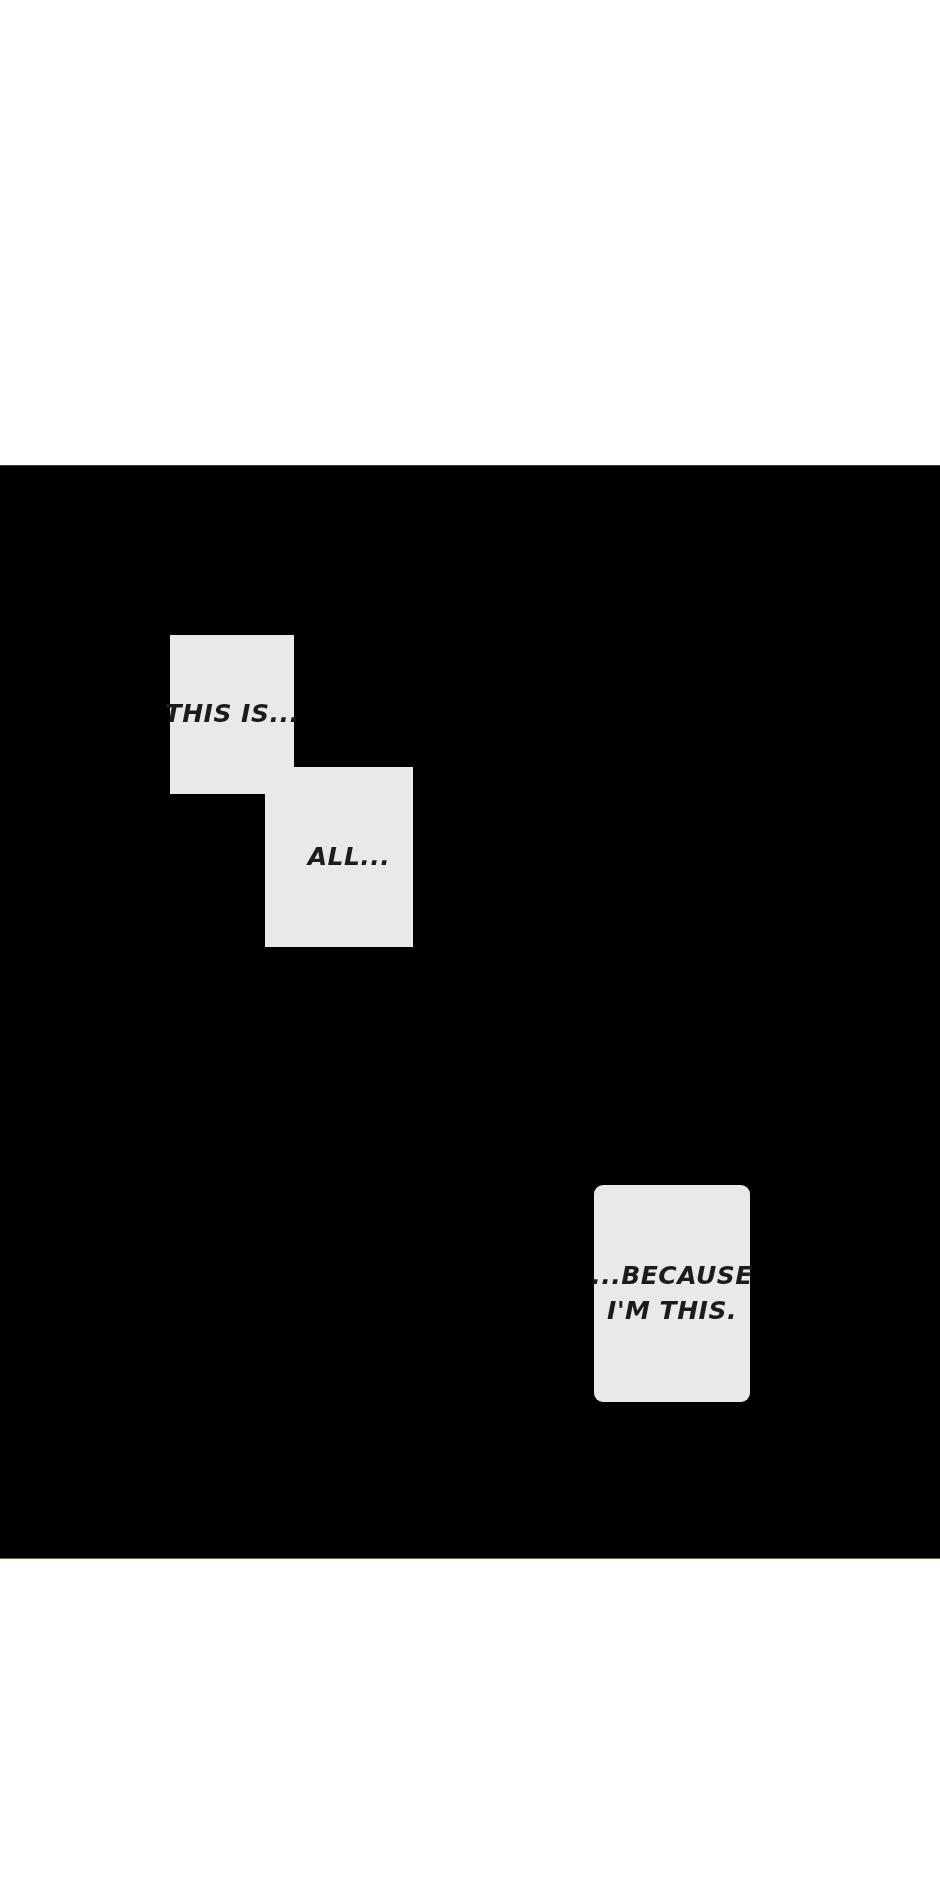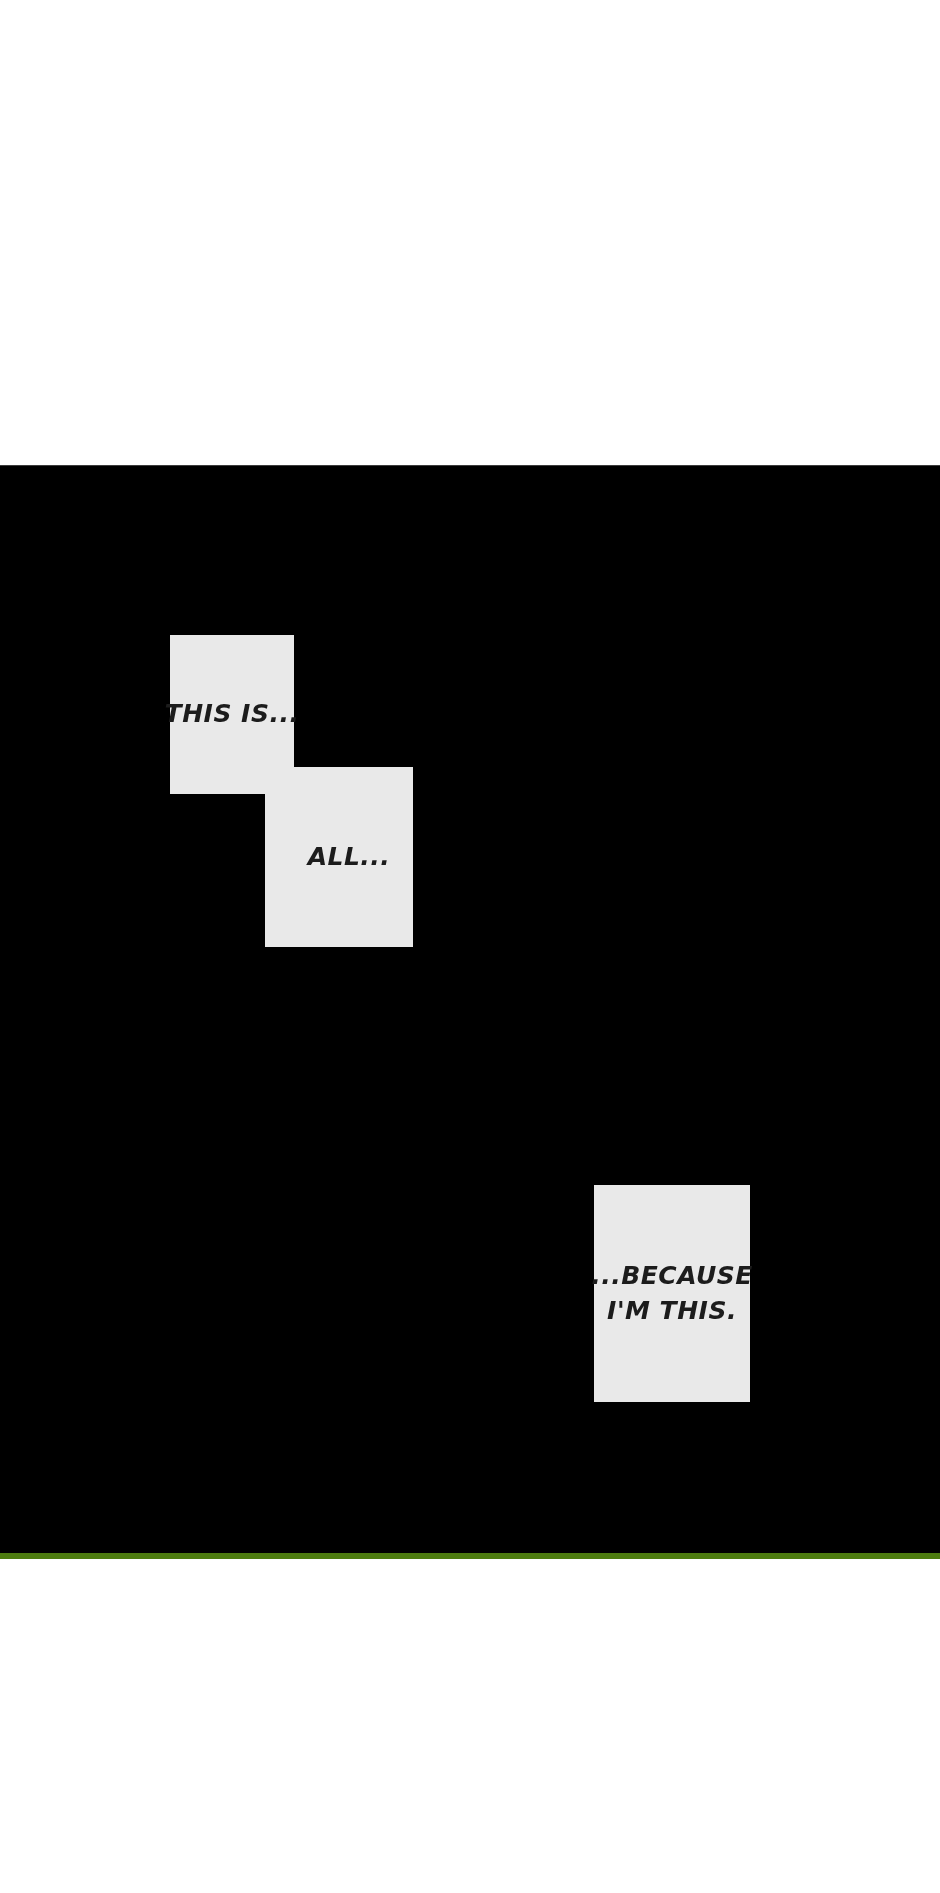--- a/index.html
+++ b/index.html
@@ -16,21 +16,21 @@
     font-family: "DejaVu Sans", sans-serif;
   }
   .panel {
     position: absolute;
     left: 0;
     top: 465px;
     width: 940px;
     height: 1094px;
     background: #000000;
     border-top: 1px solid #3c3c3c;
-    border-bottom: 6px solid #4d7c0f;
+    border-bottom: 1px solid #4d7c0f;
     box-sizing: border-box;
   }
   .caption {
     position: absolute;
     background: #e9e9e9;
     color: #1c1c1c;
     display: flex;
     flex-direction: column;
     align-items: center;
     justify-content: center;
@@ -53,20 +53,21 @@
     top: 301px;   
     width: 128px;
     height: 180px;
     padding-left: 20px;
   }
   .caption-because {
     left: 594px;
     top: 719px;   
     width: 156px;
     height: 217px;
+    border-radius: 9px;
   }
   .caption .line {
     display: block;
     white-space: nowrap;
   }
 </style>
 </head>
 <body>
 
 <div class="page">

